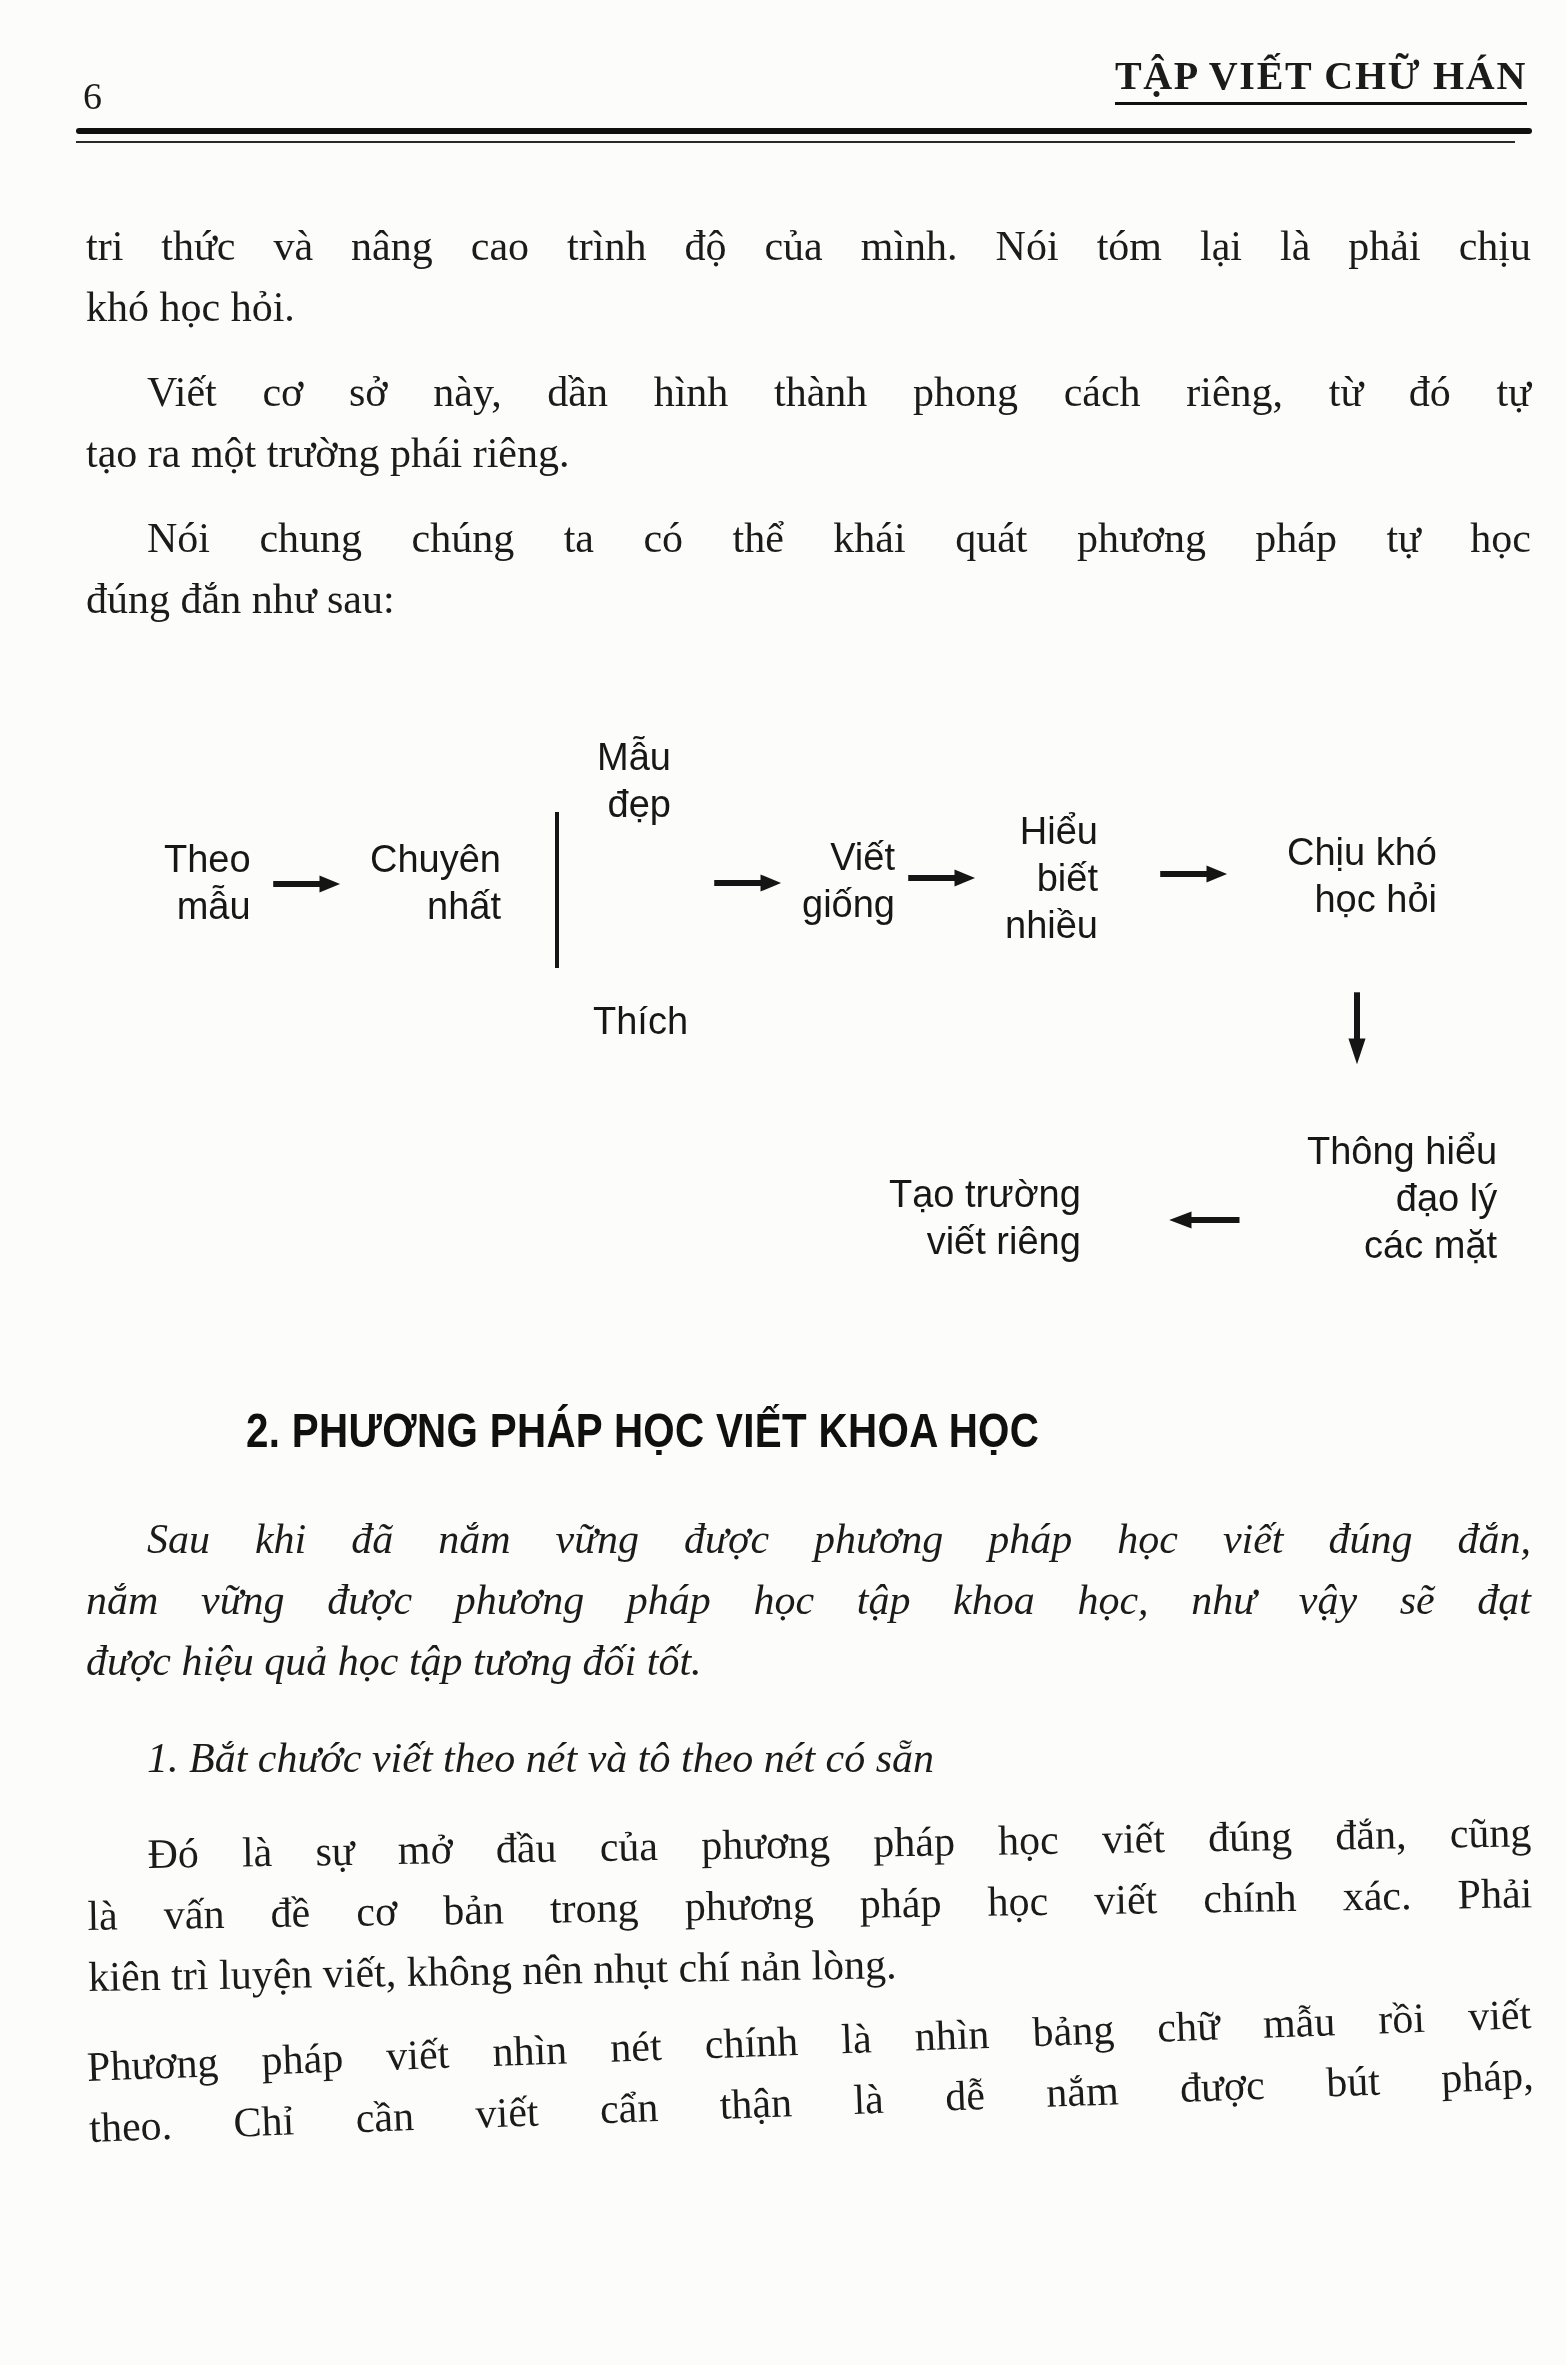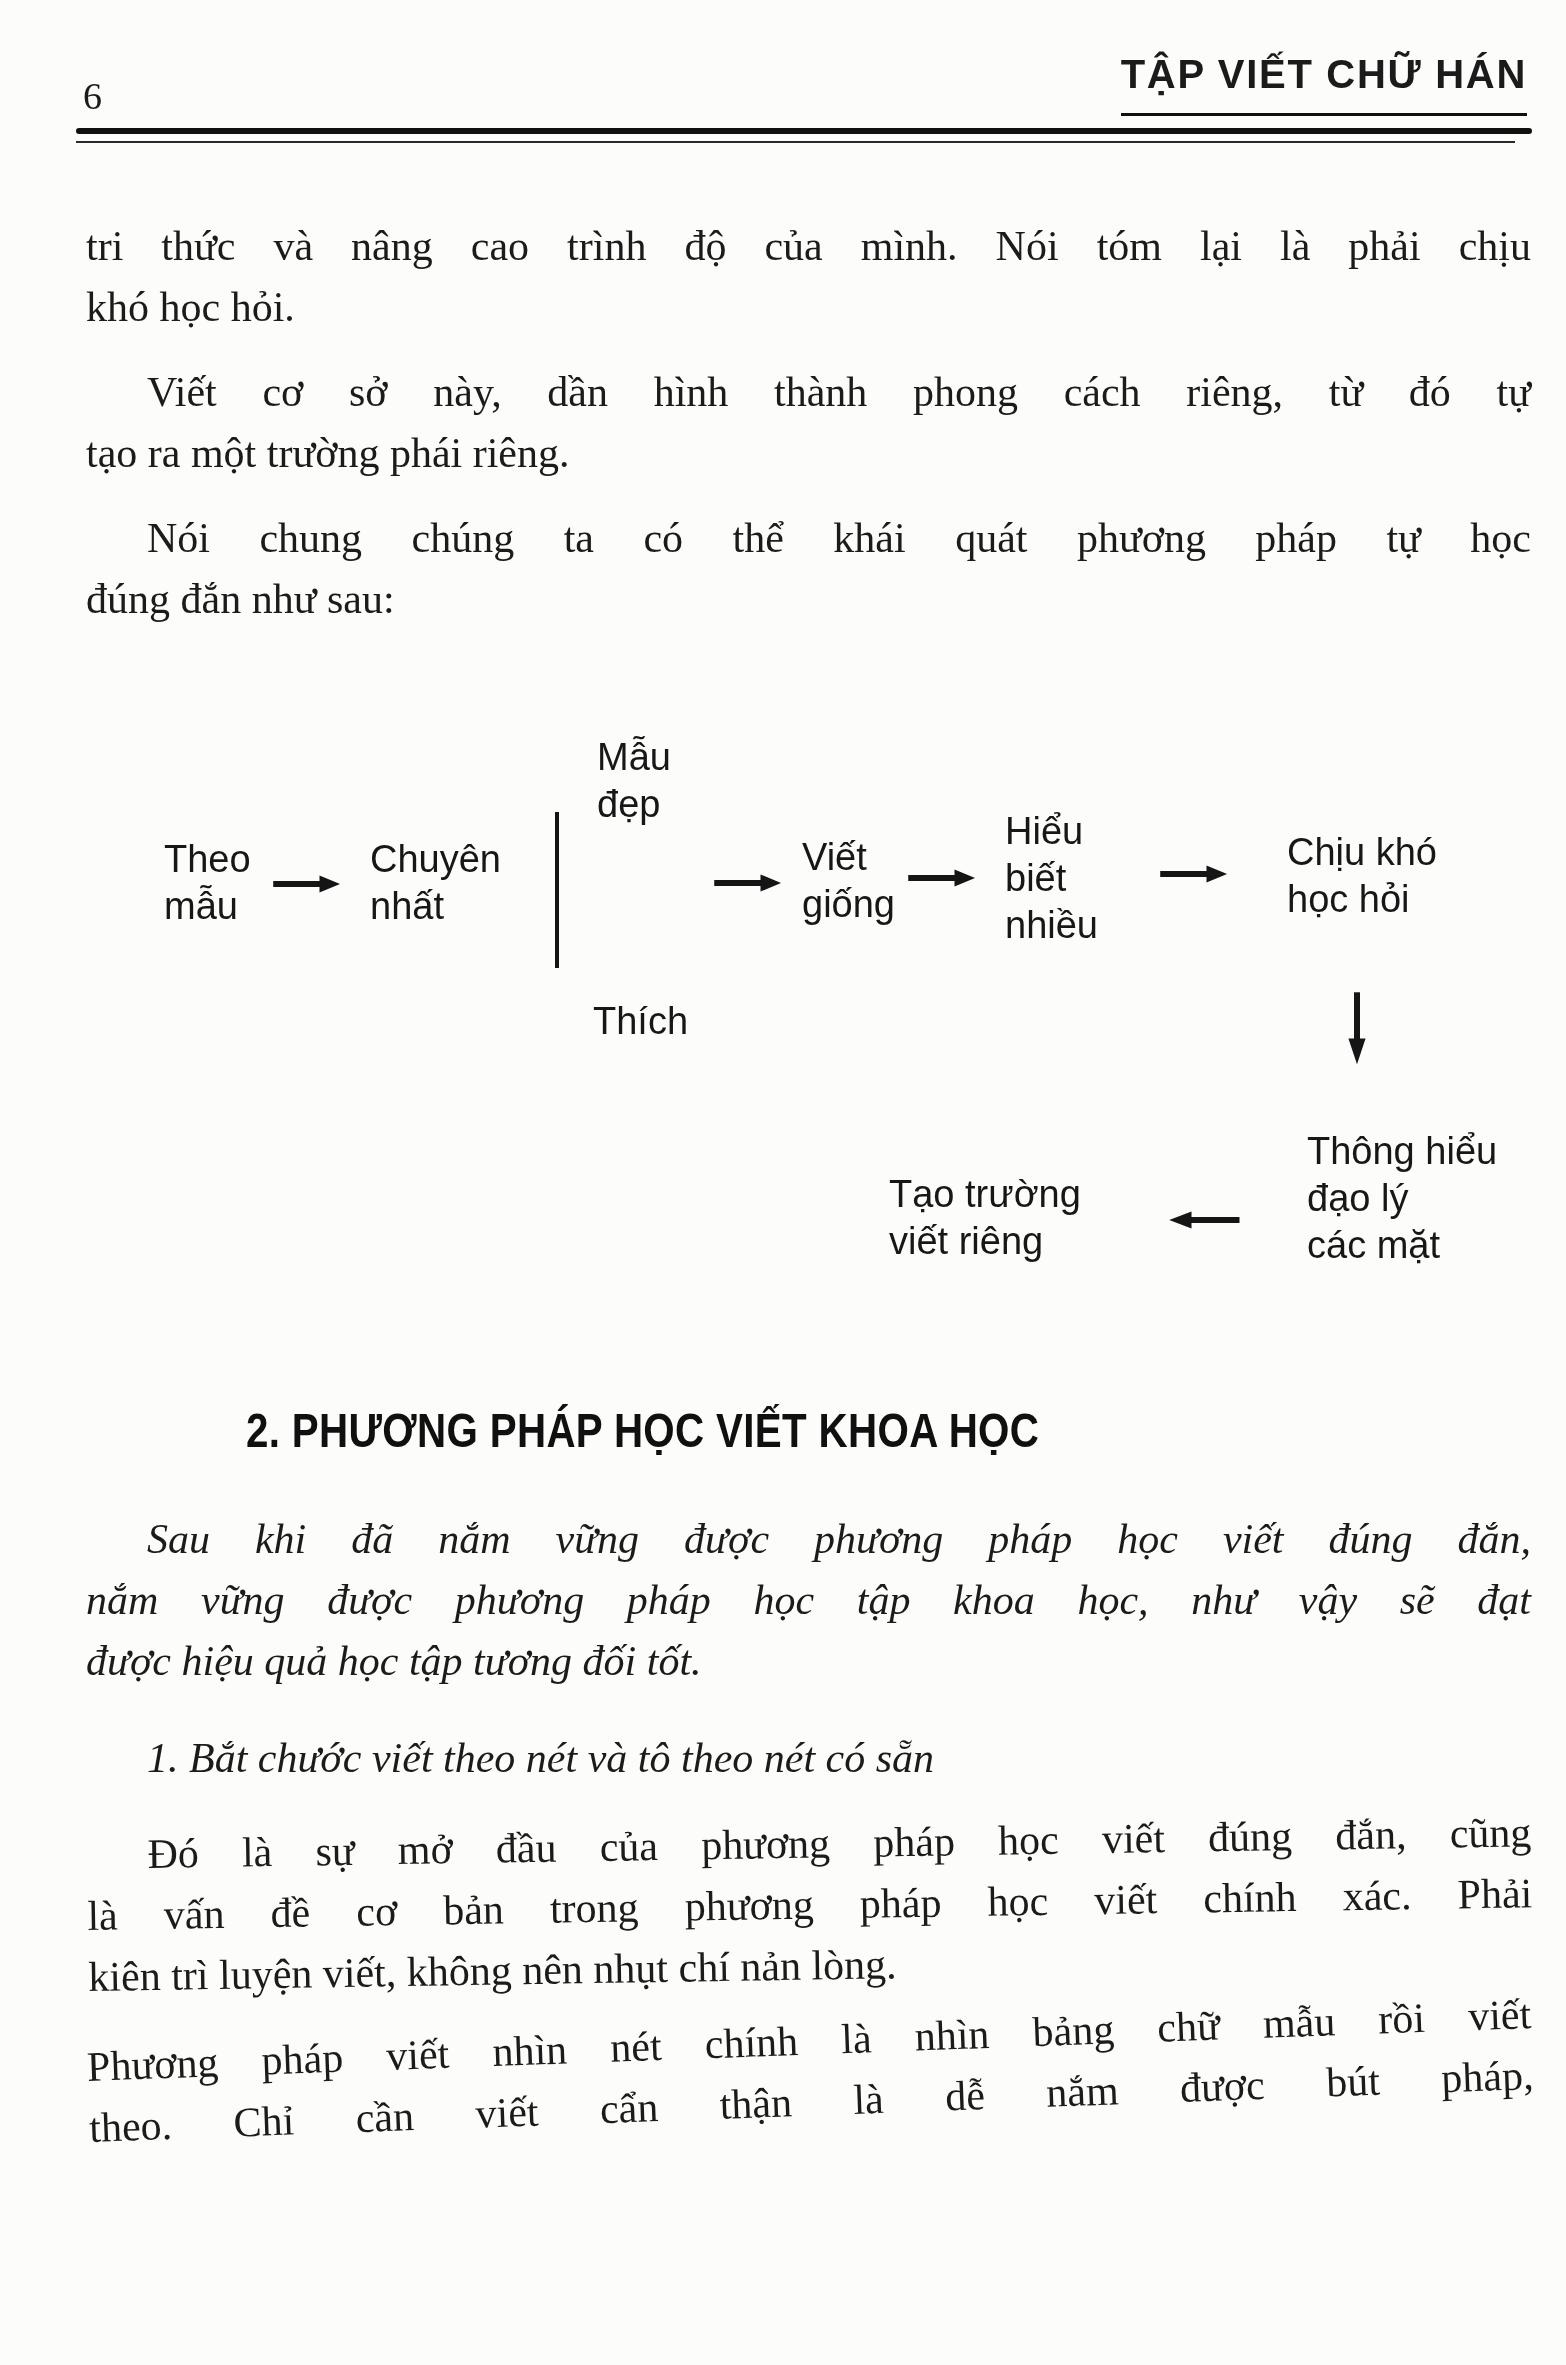--- a/index.html
+++ b/index.html
@@ -14,23 +14,23 @@
     overflow:hidden;
   }
 
   
   .page-number {
     position:absolute; left:83px; top:74px;
     font-size:38px; font-family:"Liberation Serif", serif;
   }
   .header-title {
     position:absolute; right:40px; top:52px;
-    font-family:Liberation Sans, sans-serif;
+    font-family:Liberation Serif, serif;
     font-weight:bold; font-size:40px; letter-spacing:1.7px;
-    border-bottom:3.5px solid #101010; padding-bottom:16px;
+    border-bottom:3.5px solid #101010; padding-bottom:3px;
   }
   .header-rule-thick {
     position:absolute; left:76px; right:35px; top:128px;
     height:6px; background:#101010; border-radius:3.5px;
   }
   .header-rule-thin {
     position:absolute; left:76px; right:52px; top:141px;
     height:1.7px; background:#2a2a2a;
   }
 
@@ -55,21 +55,21 @@
     font-weight:bold; font-size:48px; line-height:52px;
     transform:scaleX(0.84); transform-origin:left center;
     white-space:nowrap; letter-spacing:0.4px; color:#101010;
   }
 
   
   .diagram {
     position:relative; height:721px;
     margin-left:-86px; margin-right:-36px; margin-top:8.6px;
     font-family:"Liberation Sans", sans-serif;
-    font-size:38px; line-height:47px; color:#171717;
+    font-size:38px; line-height:47px; color:#171717;text-align:right;
   }
   .node { position:absolute; white-space:pre-line; }
   .arrow { position:absolute; line-height:0; }
   .divider {
     position:absolute; left:555px; top:173px;
     width:3.5px; height:156px; background:#151515;
   }
 </style>
 </head>
 <body>

